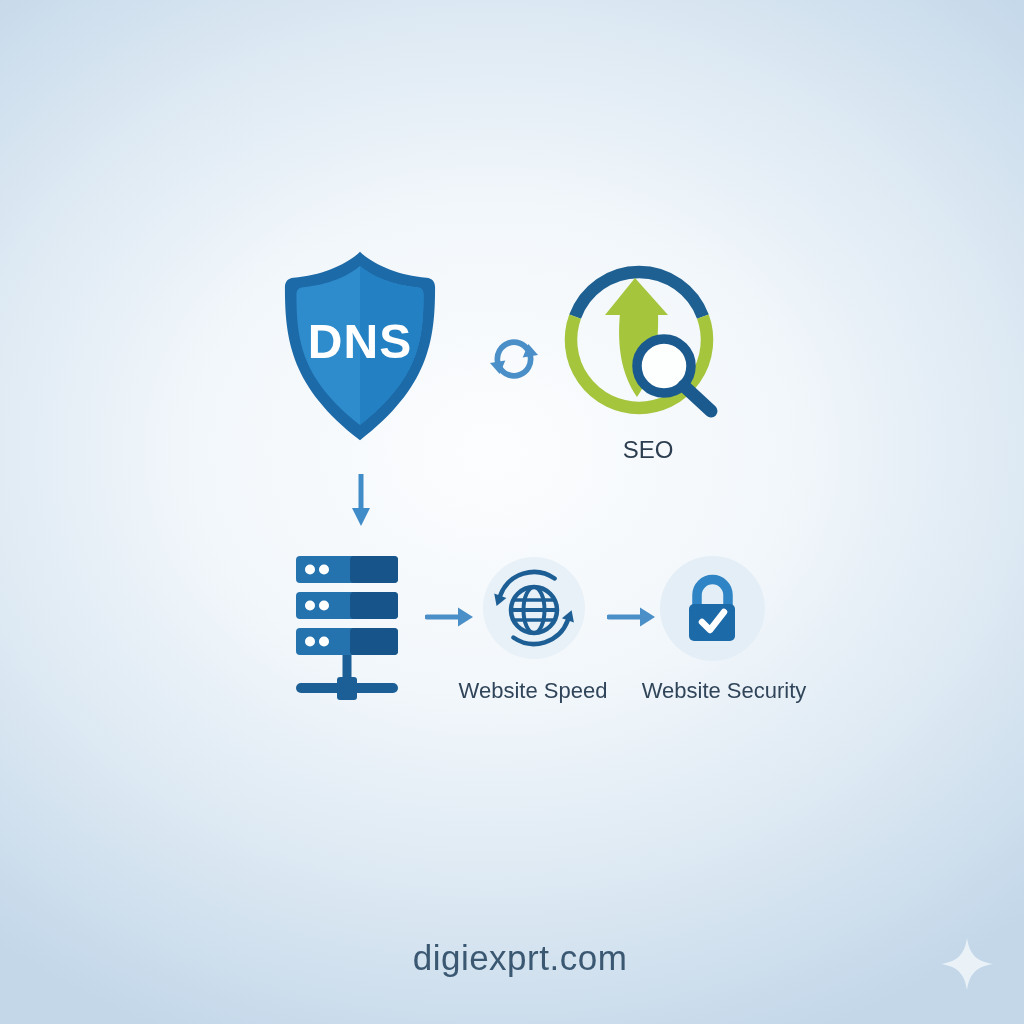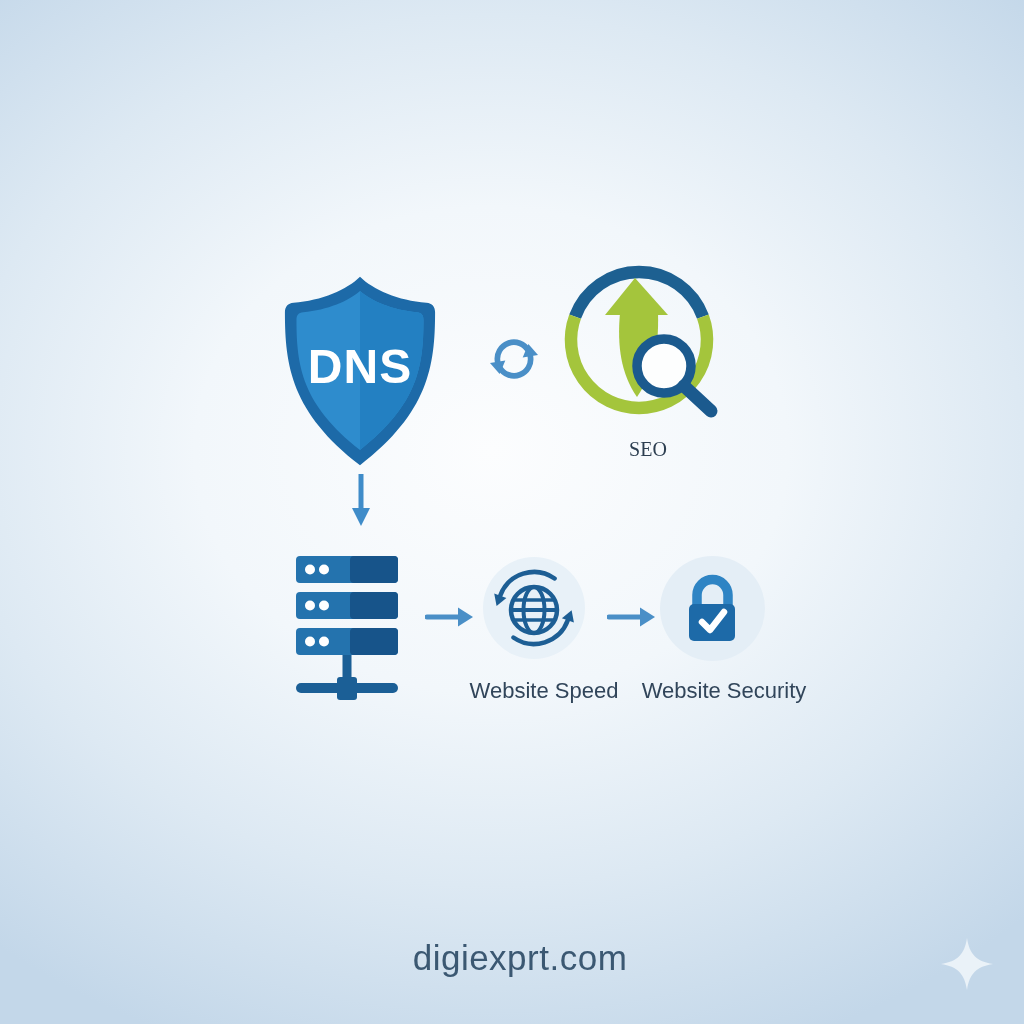--- a/index.html
+++ b/index.html
@@ -5,44 +5,44 @@
   html,body{margin:0;padding:0;}
   .canvas{
     position:relative;
     width:1024px;height:1024px;
     overflow:hidden;
     font-family:"Liberation Sans",sans-serif;
     background:
       radial-gradient(ellipse 780px 640px at 48% 44%, #fcfdfe 0%, #f2f7fb 38%, #dde9f3 68%, #c3d7e9 100%);
   }
   .abs{position:absolute;}
-  .shield-wrap{left:283px;top:273px;width:154px;height:196px;}
+  .shield-wrap{left:283px;top:248px;width:154px;height:196px;}
   .dns-label{
     position:absolute;left:0;right:0;top:66px;
     text-align:center;font-size:48px;font-weight:700;
     color:#ffffff;letter-spacing:1px;
   }
   .sync-wrap{left:483px;top:328px;width:62px;height:62px;}
   .seo-icon-wrap{left:563px;top:256px;width:168px;height:178px;}
   .seo-label{
     left:523px;top:432px;width:250px;
-    text-align:center;font-size:20px;line-height:35px;
-    color:#2c3e50;font-weight:400;font-family:Liberation Serif, serif;
+    text-align:center;font-size:24px;line-height:35px;
+    color:#2c3e50;font-weight:400;
   }
   .down-arrow-wrap{left:346px;top:472px;width:30px;height:58px;}
   .server-wrap{left:296px;top:556px;width:102px;height:154px;}
   .flow-arrow{width:50px;height:26px;top:604px;}
   .flow-arrow-1{left:425px;}
   .flow-arrow-2{left:607px;}
   .globe-wrap{left:483px;top:557px;width:102px;height:102px;}
   .lock-wrap{left:660px;top:556px;width:105px;height:105px;}
   .item-label{
     top:678px;text-align:center;font-size:22px;color:#31455a;
   }
-  .speed-label{left:438px;width:212px;}
+  .speed-label{left:427px;width:212px;}
   .security-label{left:613px;width:222px;}
   .footer-brand{
     left:312px;top:938px;width:416px;
     text-align:center;font-size:35px;color:#3b5872;letter-spacing:.5px;
   }
   .sparkle-wrap{left:941px;top:935px;width:52px;height:58px;opacity:.95;}
 </style>
 </head>
 <body>
 

